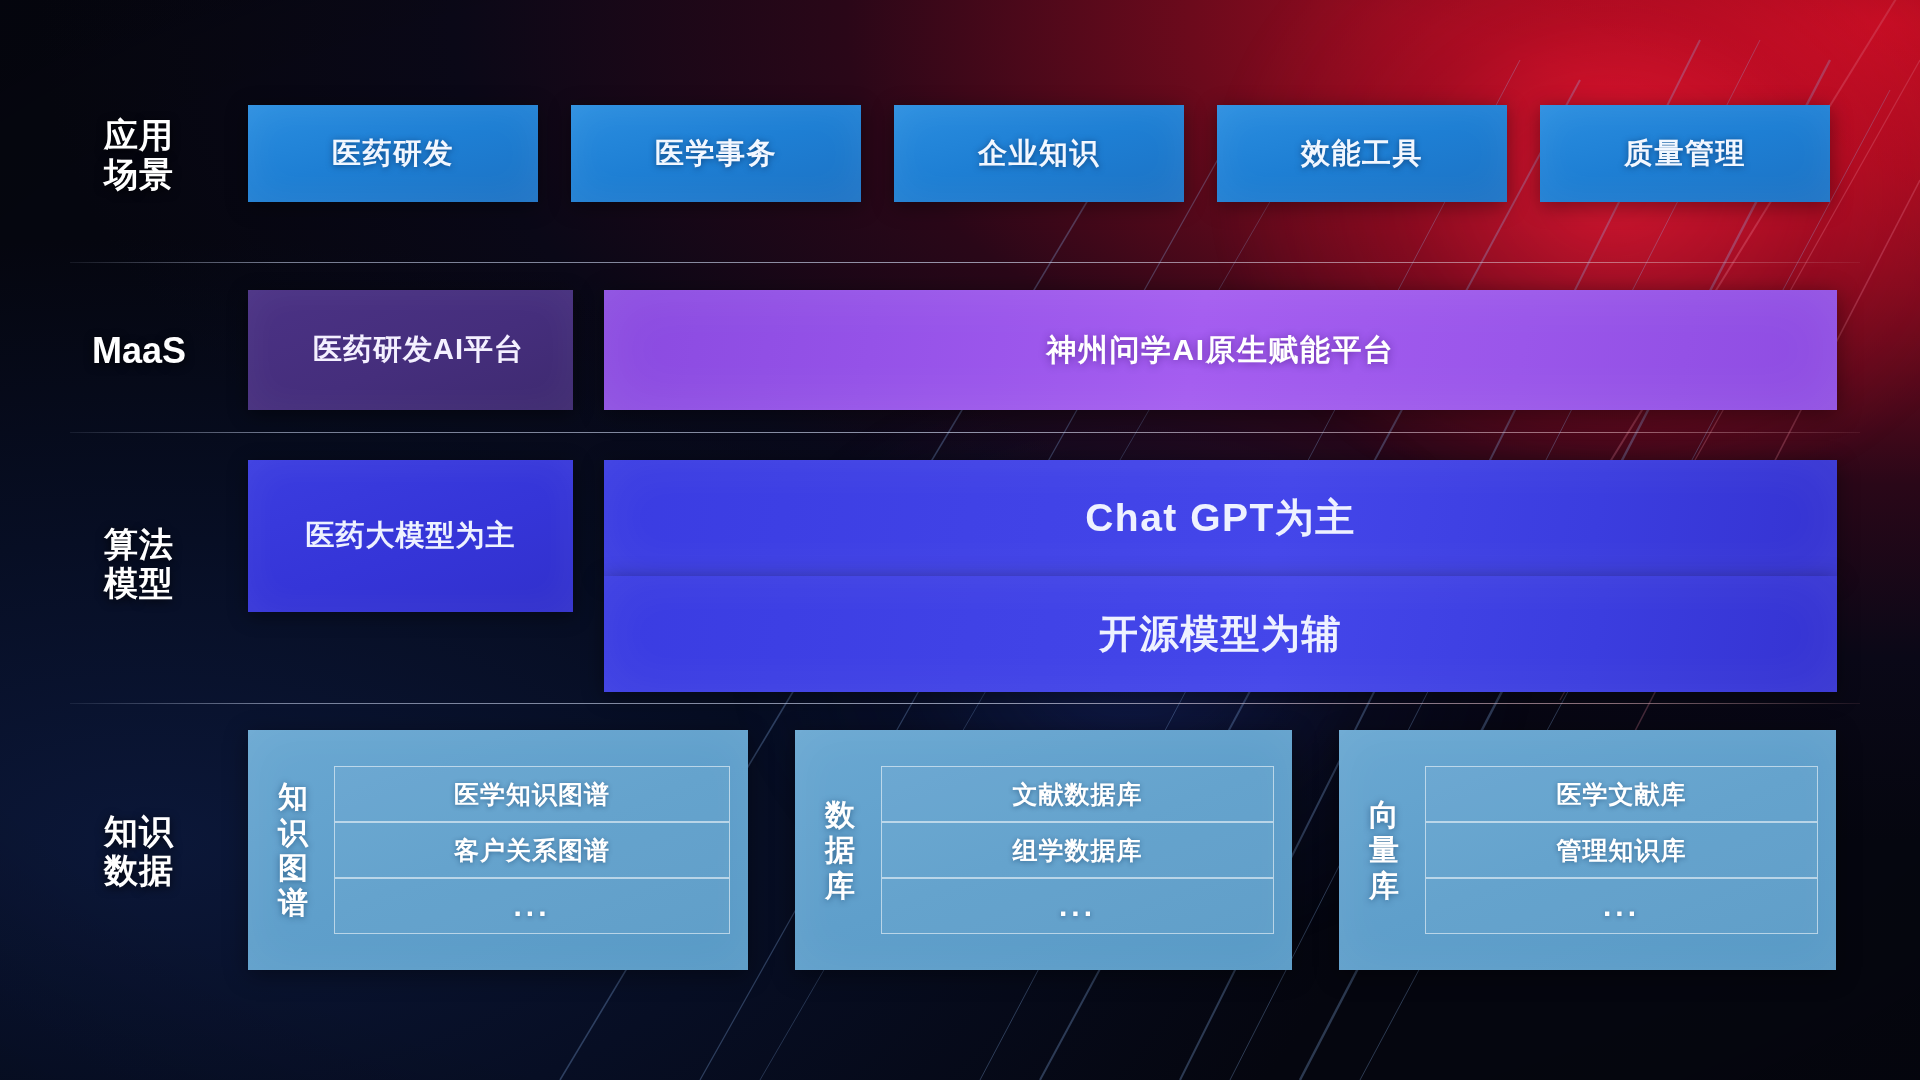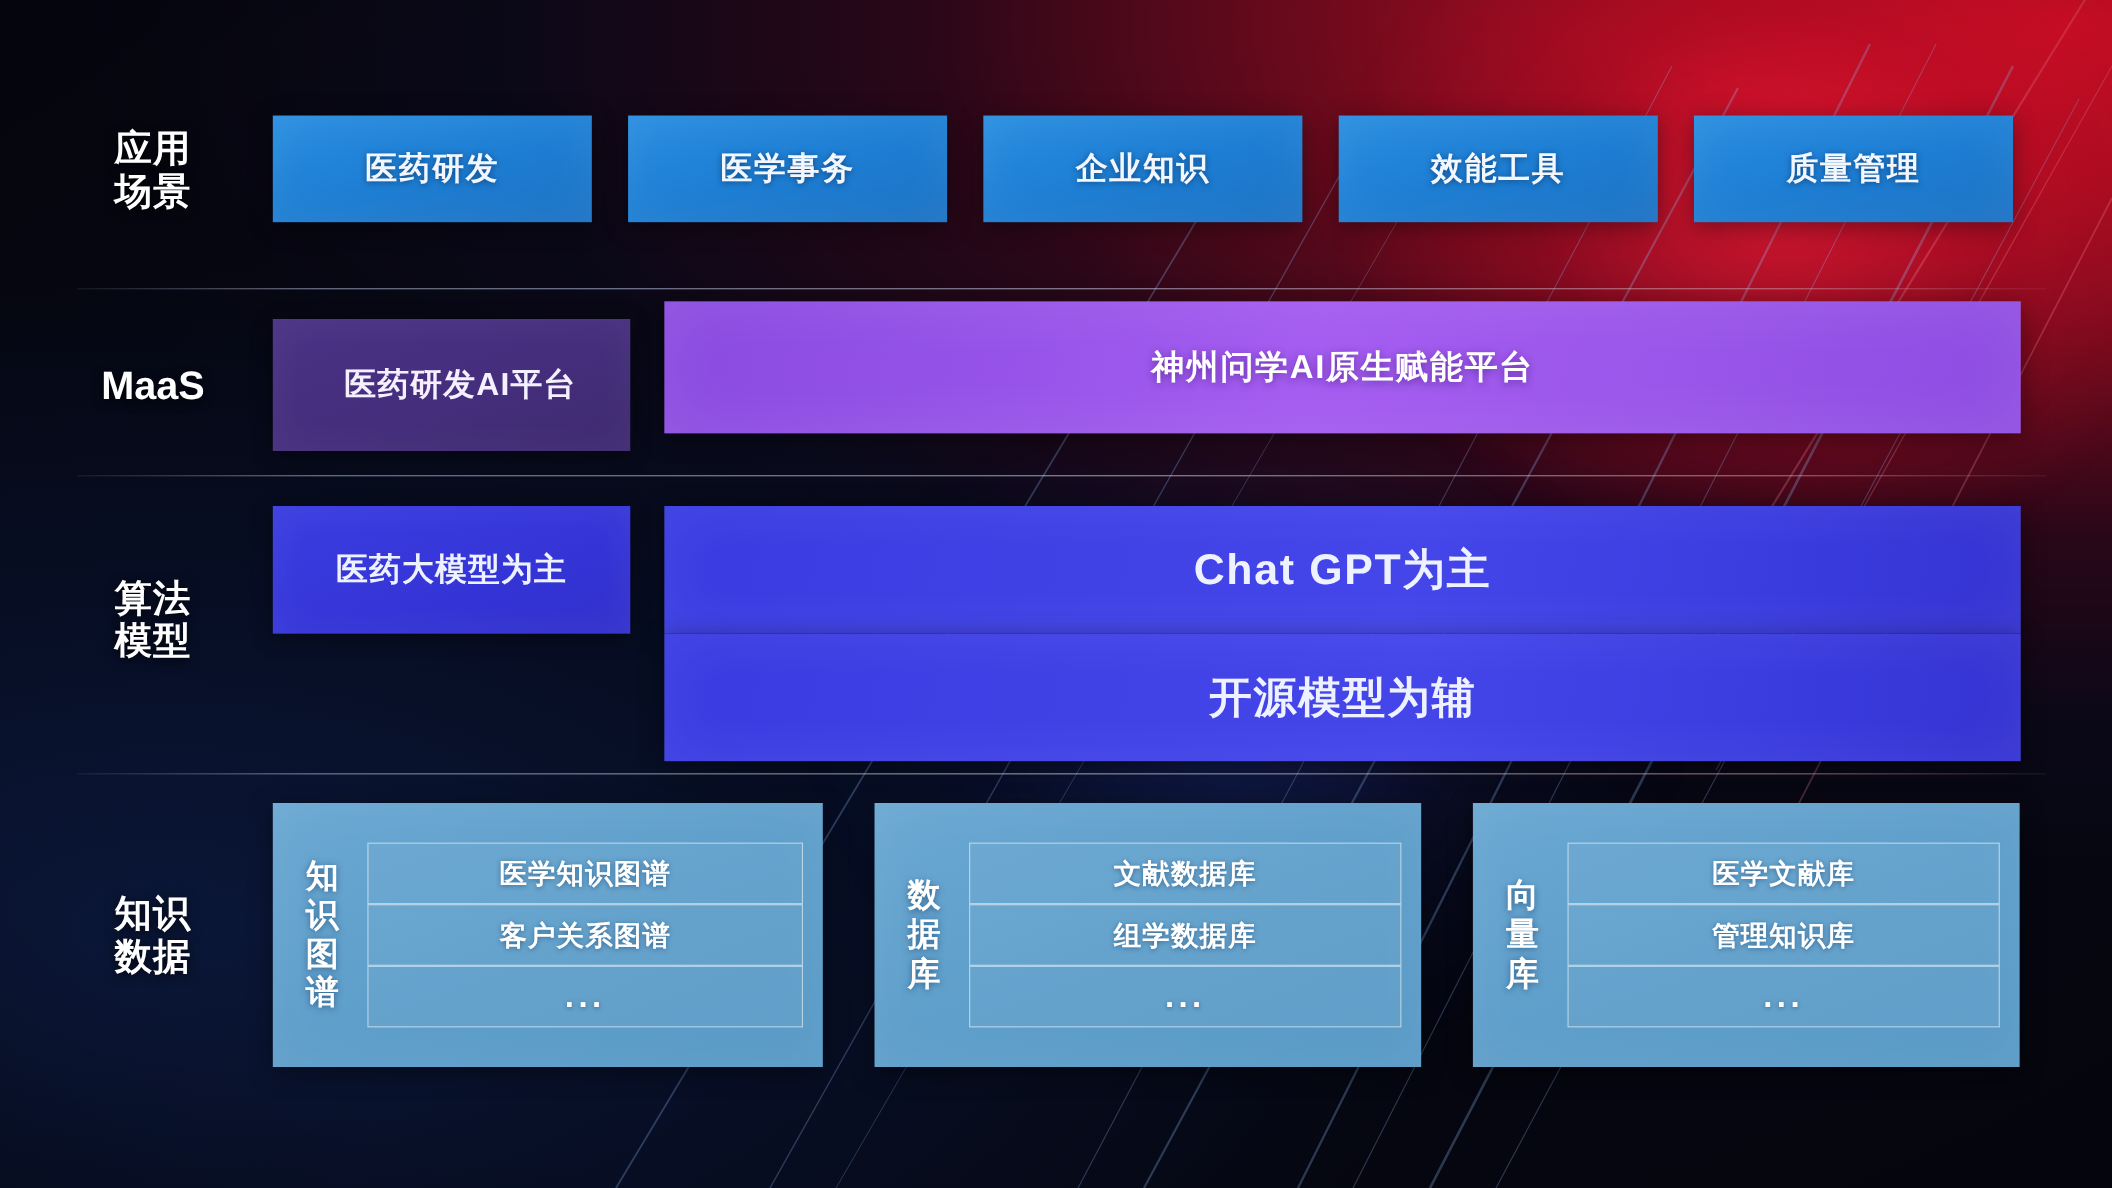--- a/index.html
+++ b/index.html
@@ -77,31 +77,31 @@
   
   .maas-narrow{
     position:absolute; left:248px; top:290px; width:325px; height:120px;
     display:flex; align-items:center; justify-content:center;
     color:#f4f0ff; font-size:29px; font-weight:700; letter-spacing:1px;
     background:linear-gradient(160deg,#4b3285 0%,#452e7c 55%,#3e2a70 100%);
     box-shadow:inset 0 0 40px rgba(255,255,255,.05), 0 4px 18px rgba(0,0,0,.45);
     padding-left:16px;
   }
   .maas-wide{
-    position:absolute; left:604px; top:274px; width:1233px; height:120px;
+    position:absolute; left:604px; top:290px; width:1233px; height:120px;
     display:flex; align-items:center; justify-content:center;
     color:#ffffff; font-size:30px; font-weight:700; letter-spacing:1.5px;
     background:linear-gradient(100deg,#8a4ae0 0%,#9552e8 22%,#a45cf0 48%,#9a56ea 74%,#8e4ce2 100%);
     box-shadow:inset 0 0 60px rgba(255,255,255,.10), 0 4px 22px rgba(0,0,0,.42);
     text-shadow:0 1px 8px rgba(40,0,90,.45);
   }
 
   
   .algo-narrow{
-    position:absolute; left:248px; width:325px; height:116px;
+    position:absolute; left:248px; width:325px; height:152px;
     display:flex; align-items:center; justify-content:center;
     color:#eef1ff; font-size:29px; font-weight:700; letter-spacing:1px;
     background:linear-gradient(160deg,#3b3de0 0%,#3535d8 55%,#3130cc 100%);
     box-shadow:inset 0 0 40px rgba(255,255,255,.06), 0 4px 18px rgba(0,0,0,.42);
   }
   .algo-wide{
     position:absolute; left:604px; width:1233px; height:116px;
     display:flex; align-items:center; justify-content:center;
     color:#eef1ff; font-size:39px; font-weight:700; letter-spacing:1.5px;
     background:linear-gradient(100deg,#3a3ce2 0%,#4042e6 30%,#4446ea 55%,#3b3ddf 80%,#3533d2 100%);

